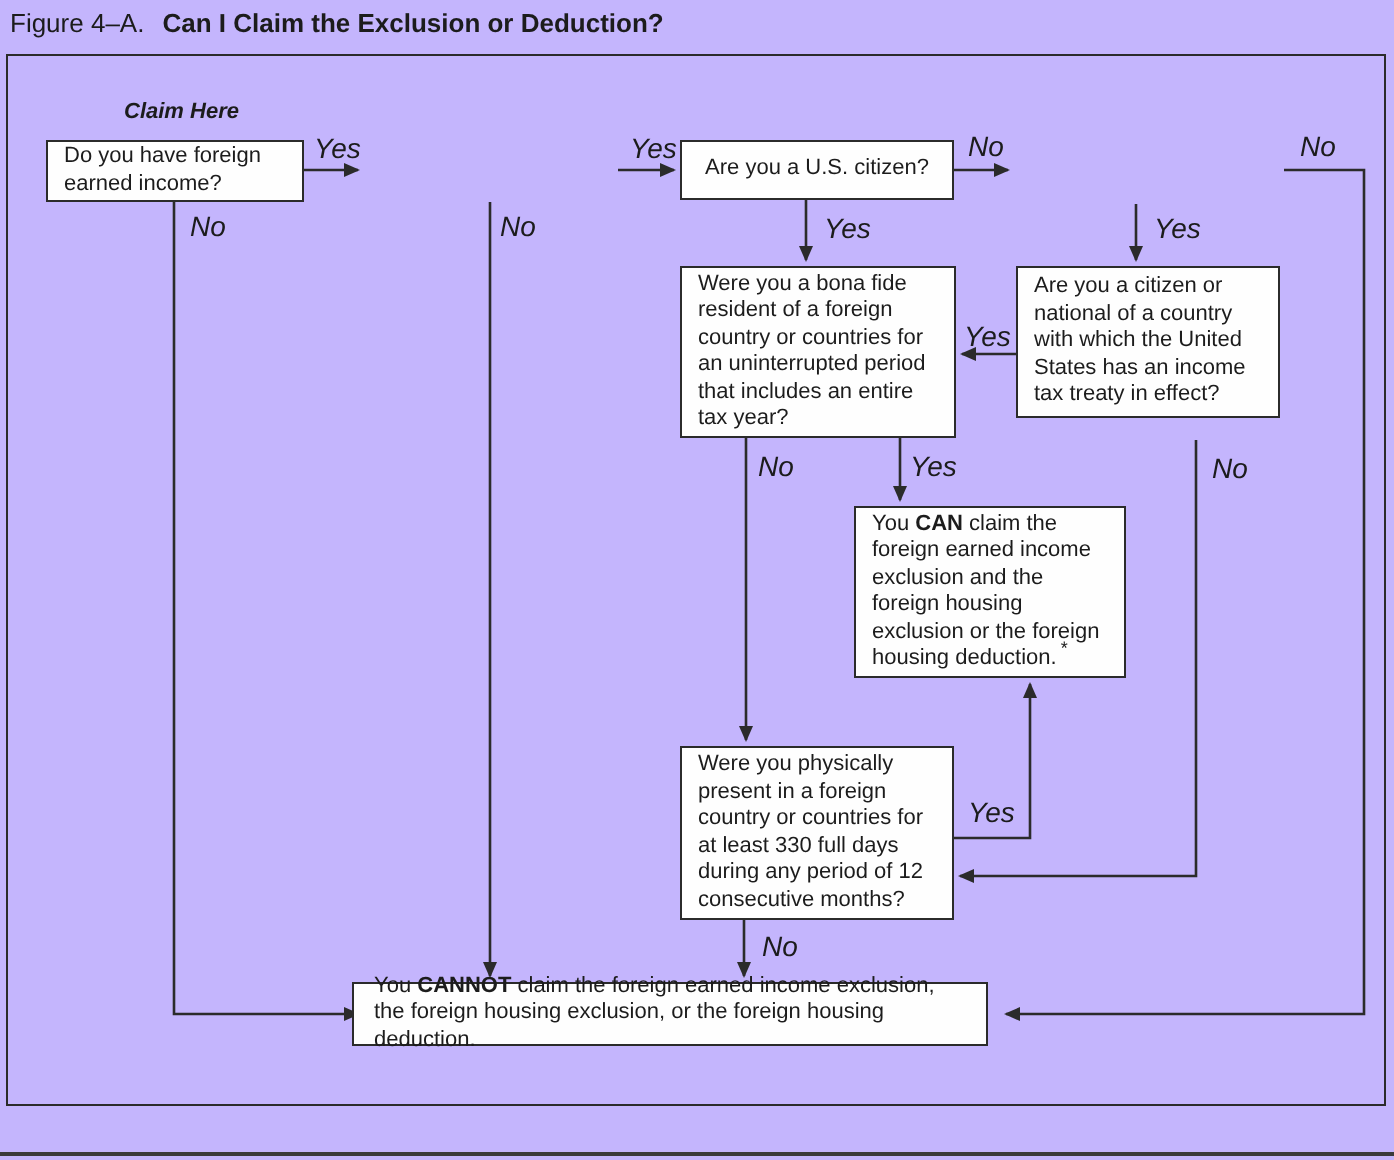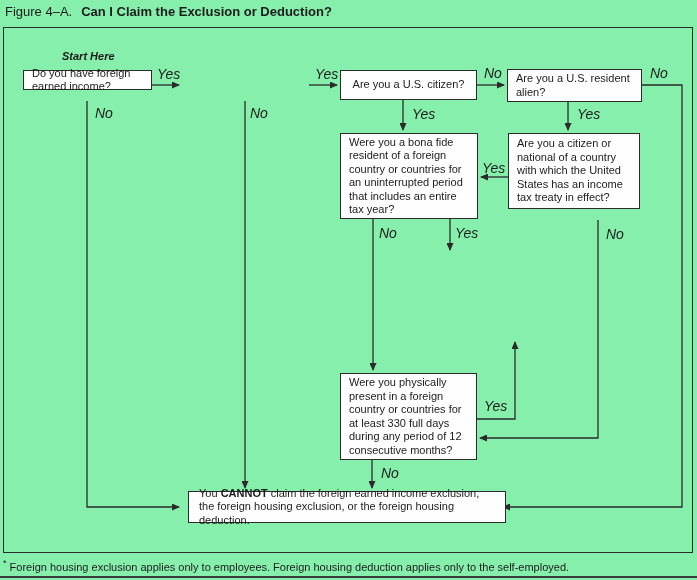--- a/index.html
+++ b/index.html
@@ -1,17 +1,17 @@
 <!DOCTYPE html>
 <html><head>
 <meta charset="utf-8">
 <style>
   html,body{margin:0;padding:0;background:#ffffff;}
   #page{
-    position:relative;width:697px;height:580px;background:#86efac;
+    position:relative;width:697px;height:580px;background:#c4b5fd;
     font-family:"Liberation Sans","DejaVu Sans",sans-serif;
     color:#1c1c1c;overflow:hidden;
   }
   #title{position:absolute;left:5px;top:4px;font-size:13px;white-space:nowrap;}
   #title .t-prefix{font-weight:400;}
   #title .t-main{font-weight:700;margin-left:9px;}
   #figure-border{
     position:absolute;left:3px;top:27px;width:688px;height:524px;
     border:1.4px solid #2b2b2b;background:transparent;
   }
@@ -66,67 +66,63 @@
       <polyline points="568,102 568,130" marker-end="url(#arrow)"></polyline>
       <polyline points="508,177 481,177" marker-end="url(#arrow)"></polyline>
       <polyline points="373,219 373,370" marker-end="url(#arrow)"></polyline>
       <polyline points="450,219 450,250" marker-end="url(#arrow)"></polyline>
       <polyline points="598,220 598,438 480,438" marker-end="url(#arrow)"></polyline>
       <polyline points="477,419 515,419 515,342" marker-end="url(#arrow)"></polyline>
       <polyline points="372,460 372,488" marker-end="url(#arrow)"></polyline>
     </g>
   </svg>
 
-  <div id="start-here">Start Here</div>
+  <div id="start-here">Claim Here</div>
 
-  <div class="node" style="left:23px;top:70px;width:129px;height:20px;">
+  <div class="node" style="left:23px;top:70px;width:129px;height:31px;">
     <div><span>Do you have foreign earned income?</span><b></b><span></span></div>
   </div>
 
 
   <div class="node center" style="left:340px;top:70px;width:137px;height:30px;">
     <div><span>Are you a U.S. citizen?</span><b></b><span></span></div>
   </div>
 
-  <div class="node" style="left:507px;top:69px;width:135px;height:33px;">
-    <div><span>Are you a U.S. resident alien?</span><b></b><span></span></div>
-  </div>
 
   <div class="node" style="left:340px;top:133px;width:138px;height:86px;justify-content:flex-end;">
     <div><span>Were you a bona fide resident of a foreign country or countries for an uninterrupted period that includes an entire tax year?</span><b></b><span></span></div>
   </div>
 
   <div class="node" style="left:508px;top:133px;width:132px;height:76px;">
     <div><span>Are you a citizen or national of a country with which the United States has an income tax treaty in effect?</span><b></b><span></span></div>
   </div>
 
+  <div class="node" style="left:427px;top:253px;width:136px;height:86px;">
+    <div><span>You </span><b>CAN</b><span> claim the foreign earned income exclusion and the foreign housing exclusion or the foreign housing deduction.</span><sup>*</sup></div>
+  </div>
 
   <div class="node" style="left:340px;top:373px;width:137px;height:87px;">
     <div><span>Were you physically present in a foreign country or countries for at least 330 full days during any period of 12 consecutive months?</span><b></b><span></span></div>
   </div>
 
-  <div class="node" style="left:188px;top:491px;width:318px;height:32px;padding:2px 8px 2px 10px;">
+  <div class="node" style="left:176px;top:491px;width:318px;height:32px;padding:2px 8px 2px 10px;">
     <div><span>You </span><b>CANNOT</b><span> claim the foreign earned income exclusion, the foreign housing exclusion, or the foreign housing deduction.</span></div>
   </div>
 
   <div class="edge-label" style="left:157px;top:66px;">Yes</div>
   <div class="edge-label" style="left:315px;top:66px;">Yes</div>
   <div class="edge-label" style="left:484px;top:65px;">No</div>
   <div class="edge-label" style="left:650px;top:65px;">No</div>
   <div class="edge-label" style="left:95px;top:105px;">No</div>
   <div class="edge-label" style="left:250px;top:105px;">No</div>
   <div class="edge-label" style="left:412px;top:106px;">Yes</div>
   <div class="edge-label" style="left:577px;top:106px;">Yes</div>
   <div class="edge-label" style="left:482px;top:160px;">Yes</div>
   <div class="edge-label" style="left:379px;top:225px;">No</div>
   <div class="edge-label" style="left:455px;top:225px;">Yes</div>
   <div class="edge-label" style="left:606px;top:226px;">No</div>
   <div class="edge-label" style="left:484px;top:398px;">Yes</div>
   <div class="edge-label" style="left:381px;top:465px;">No</div>
 
-  <div id="footnote">
-    <sup>*</sup>
-    <span>Foreign housing exclusion applies only to employees. Foreign housing deduction applies only to the self-employed.</span>
-  </div>
 
   <div id="bottom-rule"></div>
 
 </div>
 
 </body></html>

